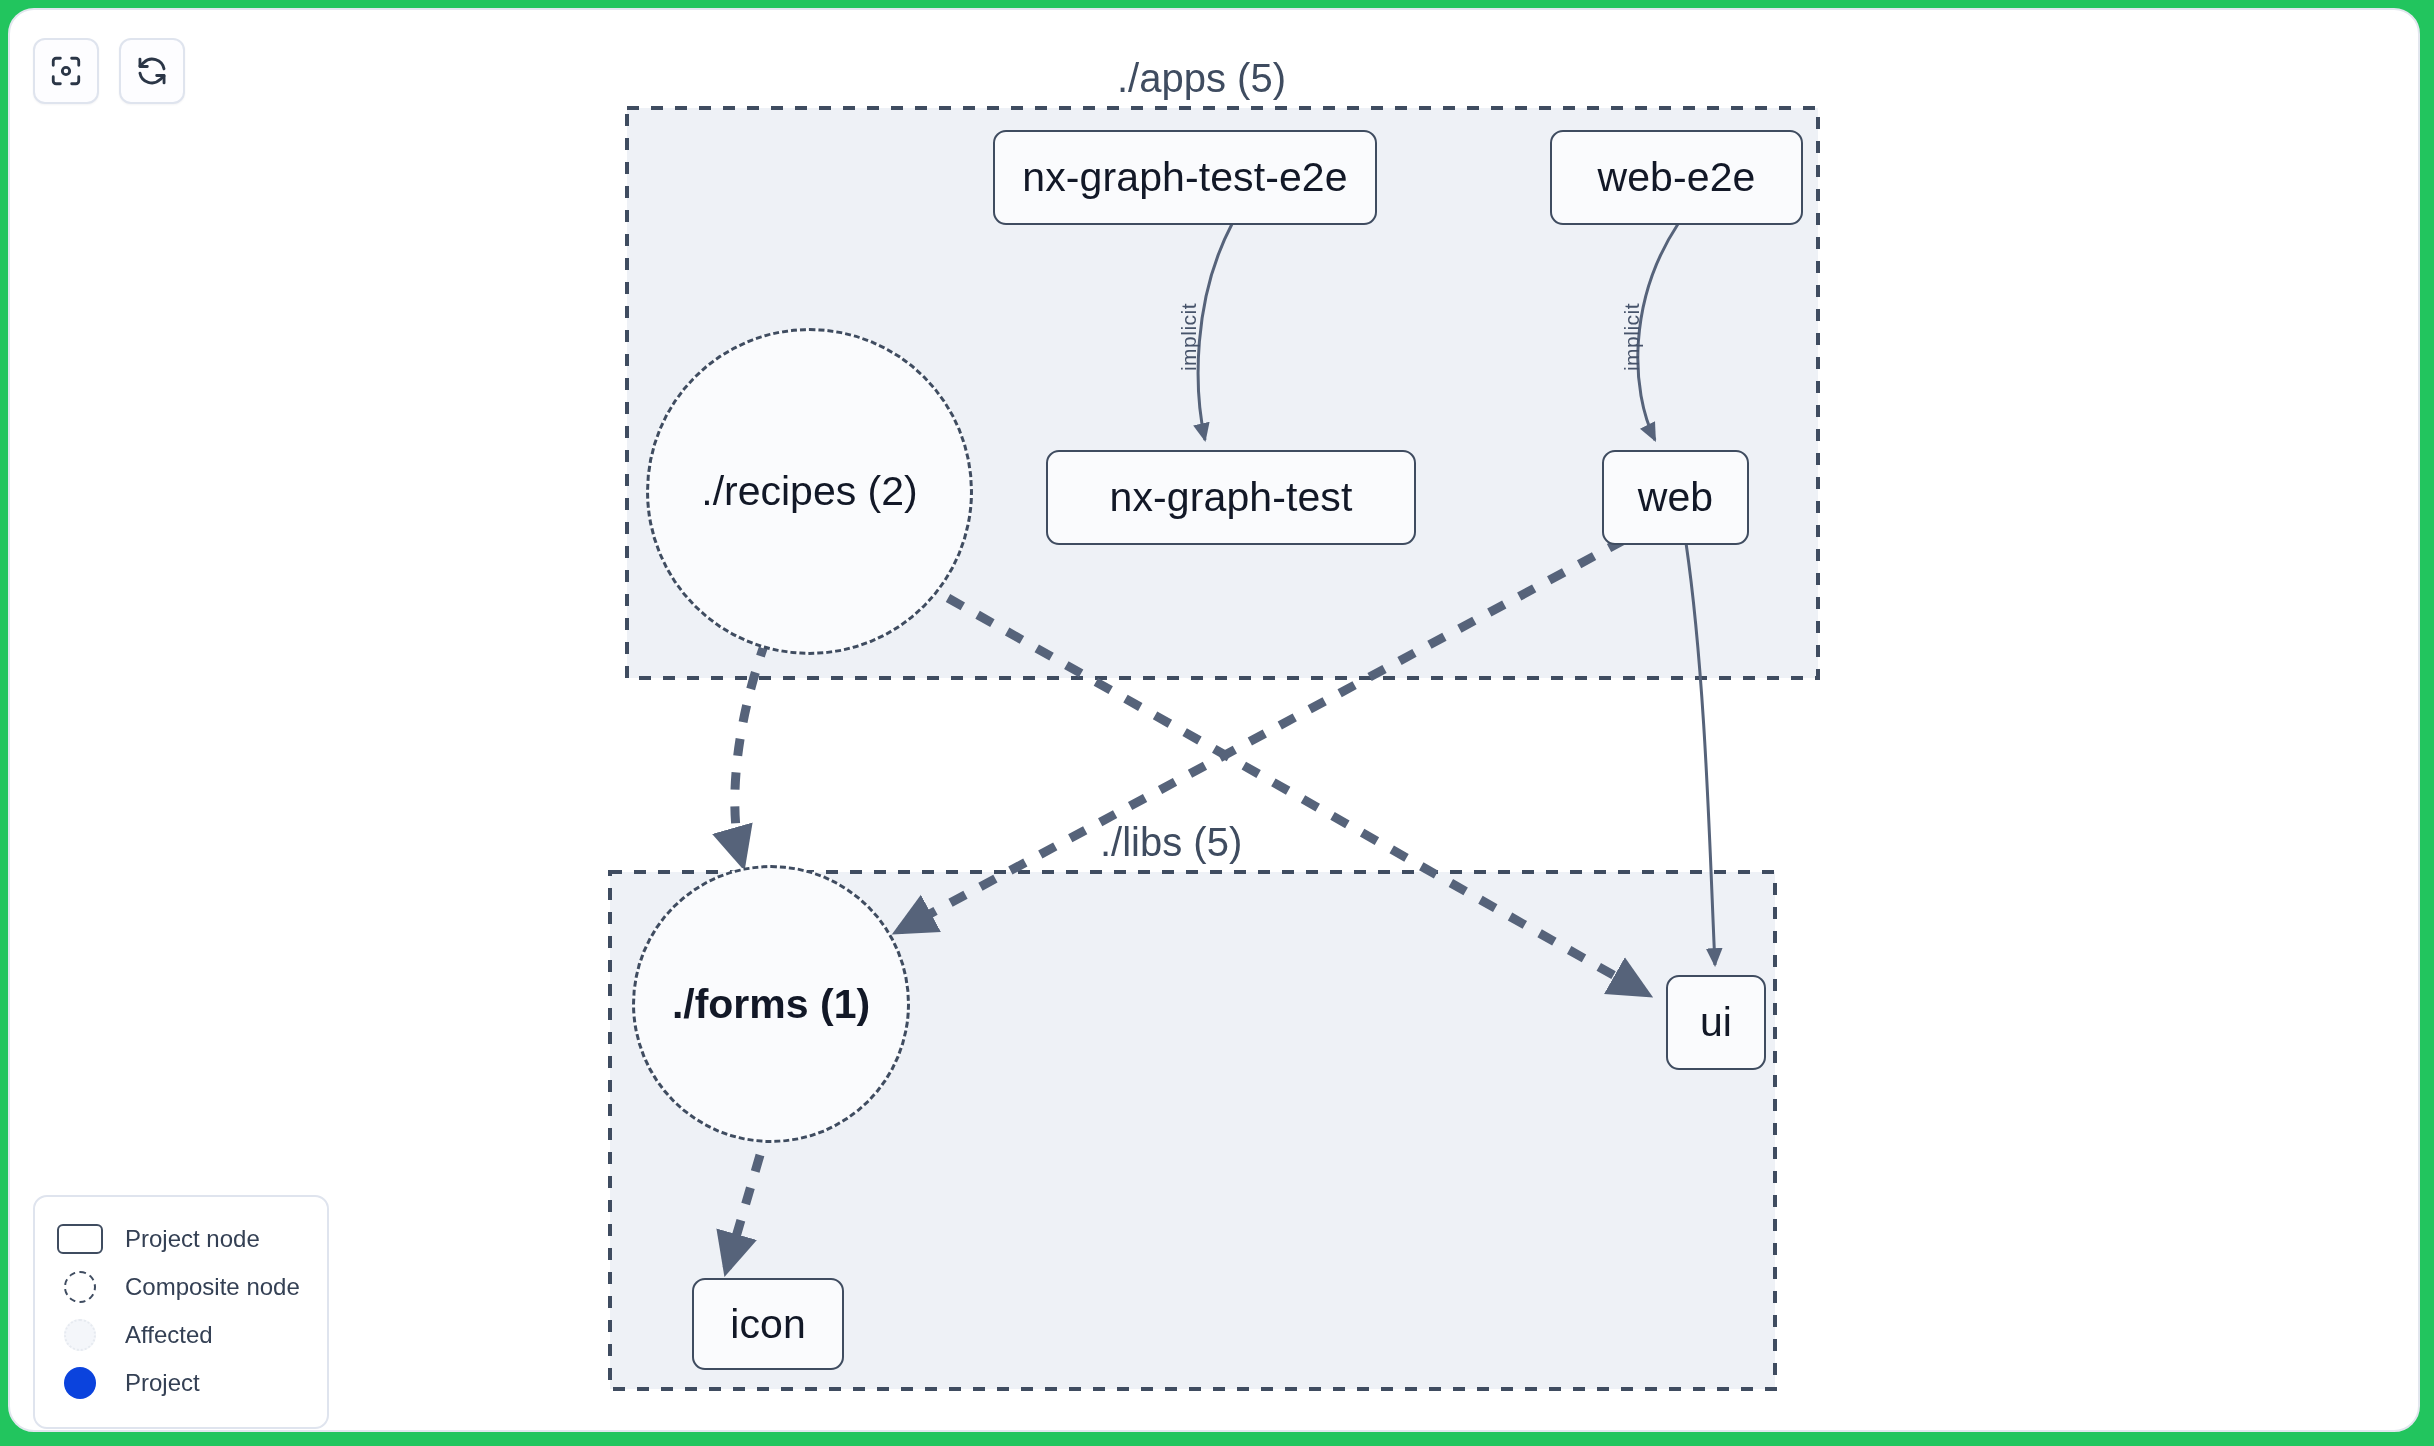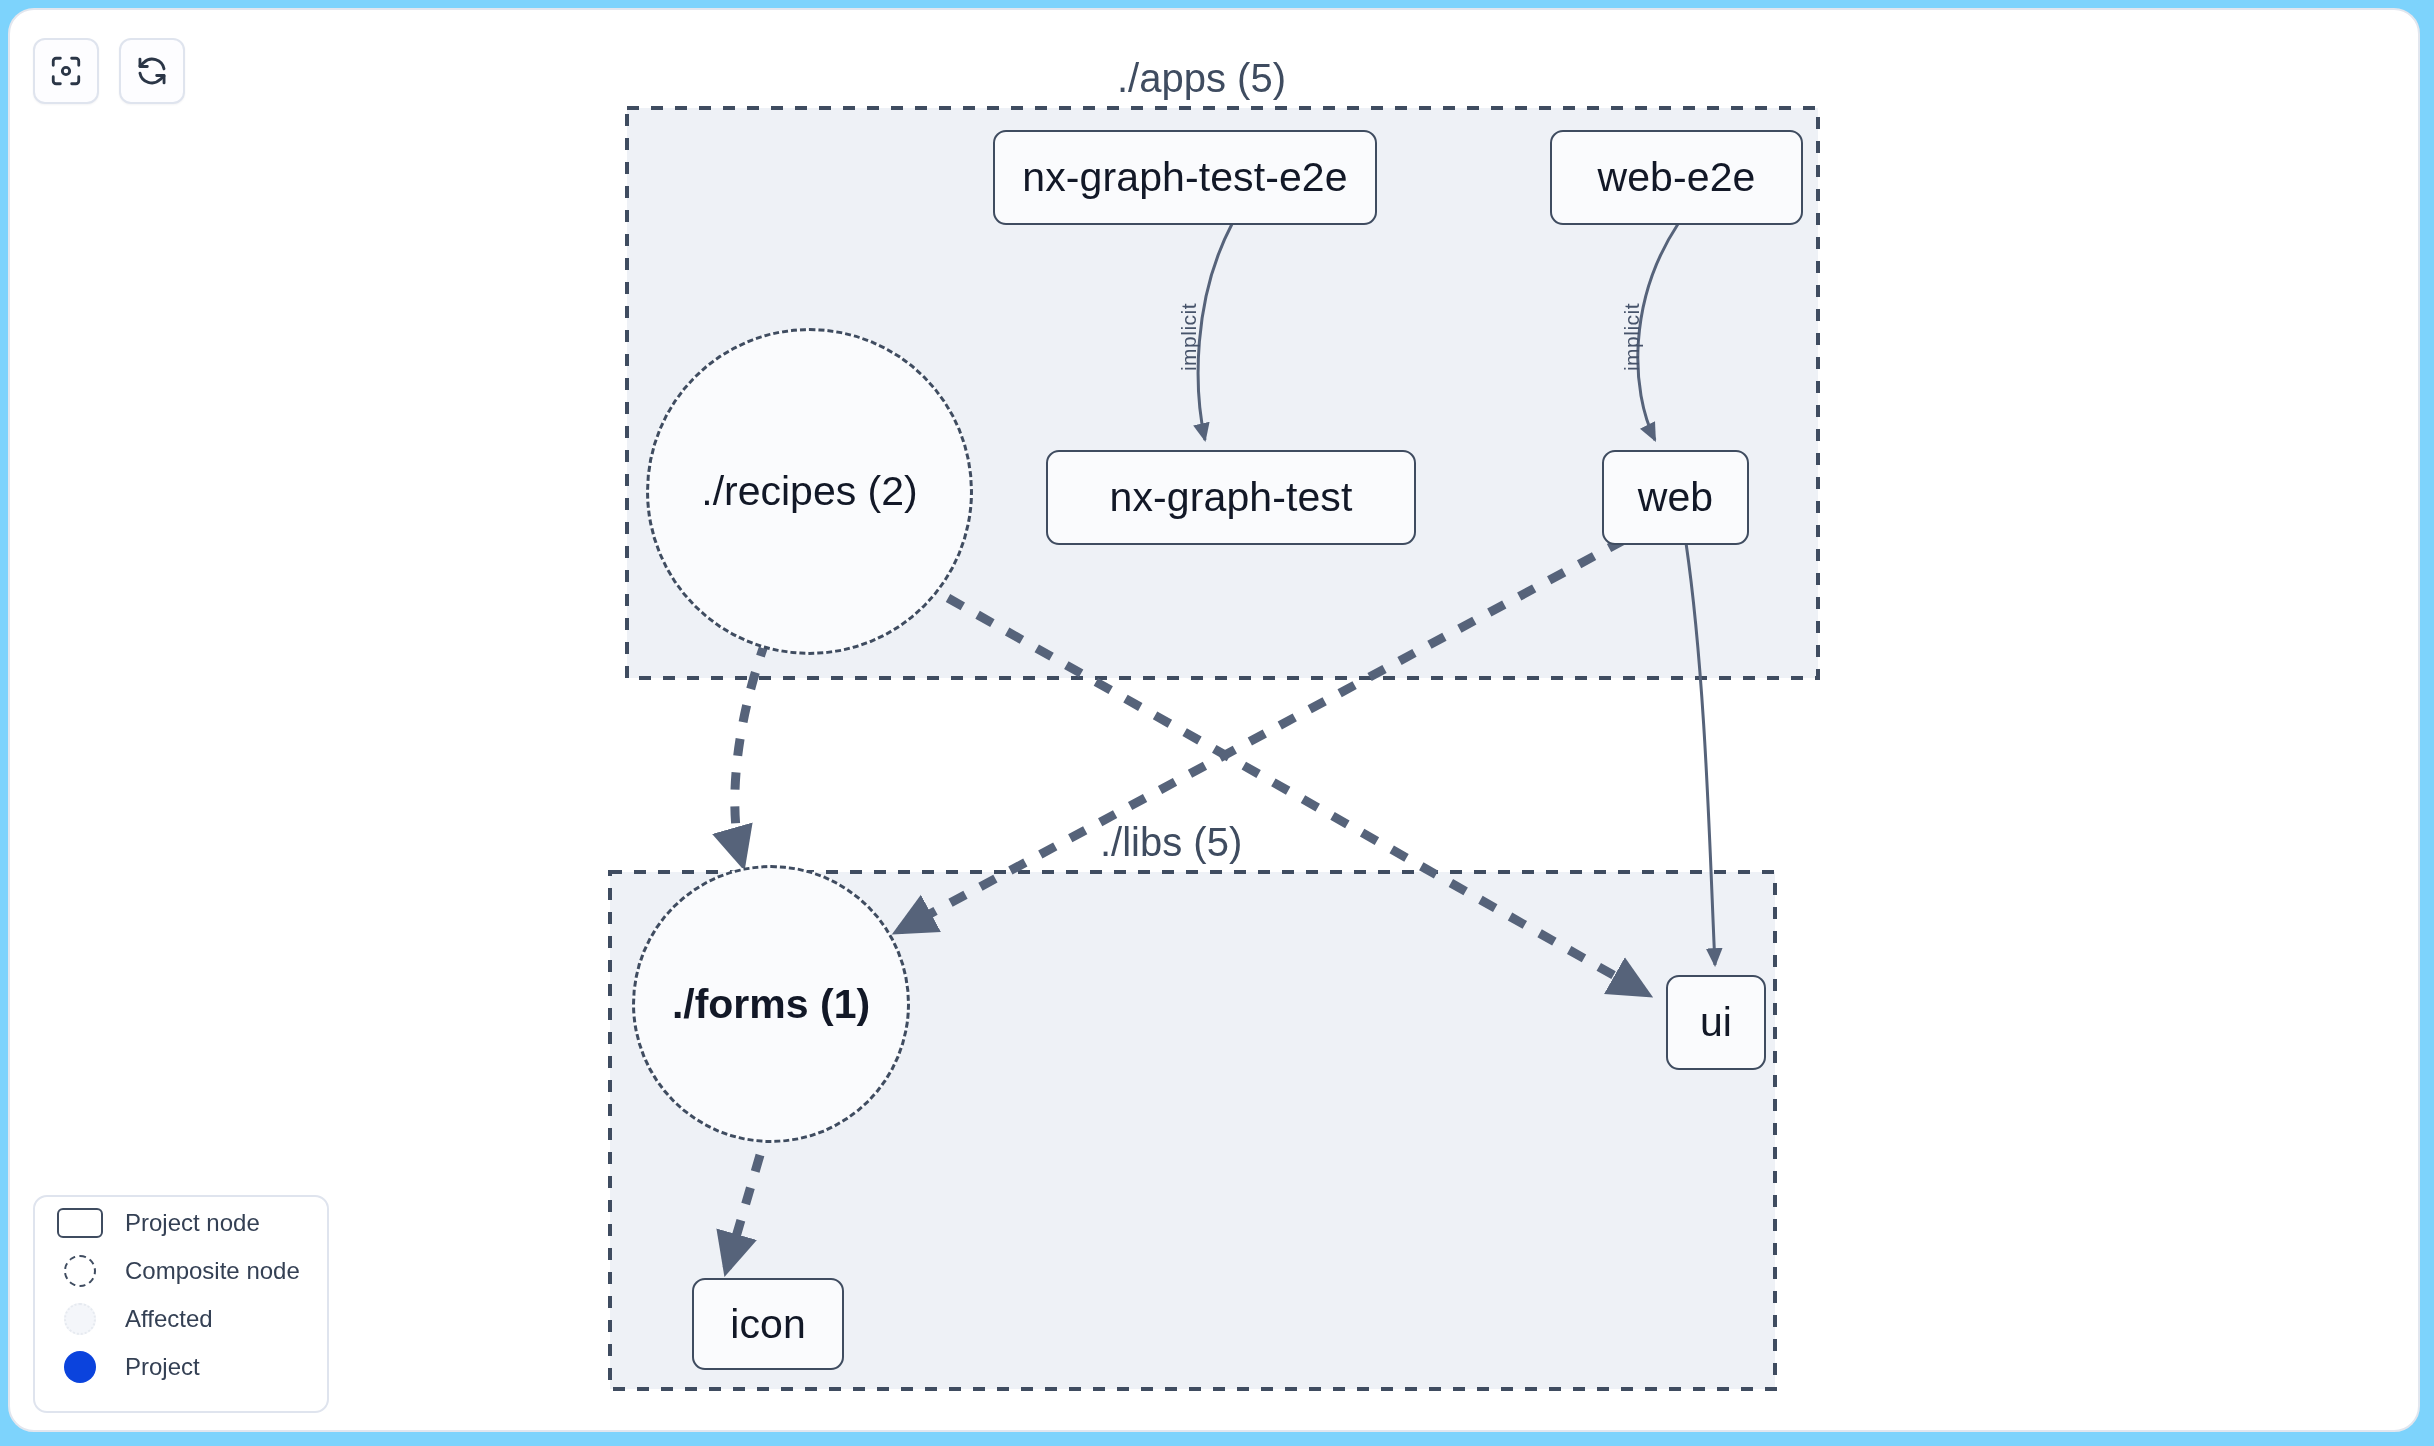--- a/index.html
+++ b/index.html
@@ -6,21 +6,21 @@
   html, body {
     margin: 0;
     padding: 0;
     background: #ffffff;
     font-family: "Liberation Sans", sans-serif;
   }
   #root {
     position: relative;
     width: 2434px;
     height: 1446px;
-    background: #7dd3fc;
+    background: #22c55e;
     overflow: hidden;
   }
 
   
   .panel-frame {
     position: absolute;
     left: 8px;
     top: 8px;
     width: 2412px;
     height: 1424px;
@@ -117,21 +117,21 @@
 
   
   .legend {
     position: absolute;
     left: 33px;
     top: 1195px;
     width: 296px;
     border: 2px solid #dfe4ee;
     border-radius: 14px;
     background: #ffffff;
-    padding: 2px 20px 20px 22px;
+    padding: 18px 20px 20px 22px;
     box-sizing: border-box;
     z-index: 50;
   }
   .legend-row {
     display: flex;
     align-items: center;
     height: 48px;
     gap: 22px;
   }
   .legend-text {

